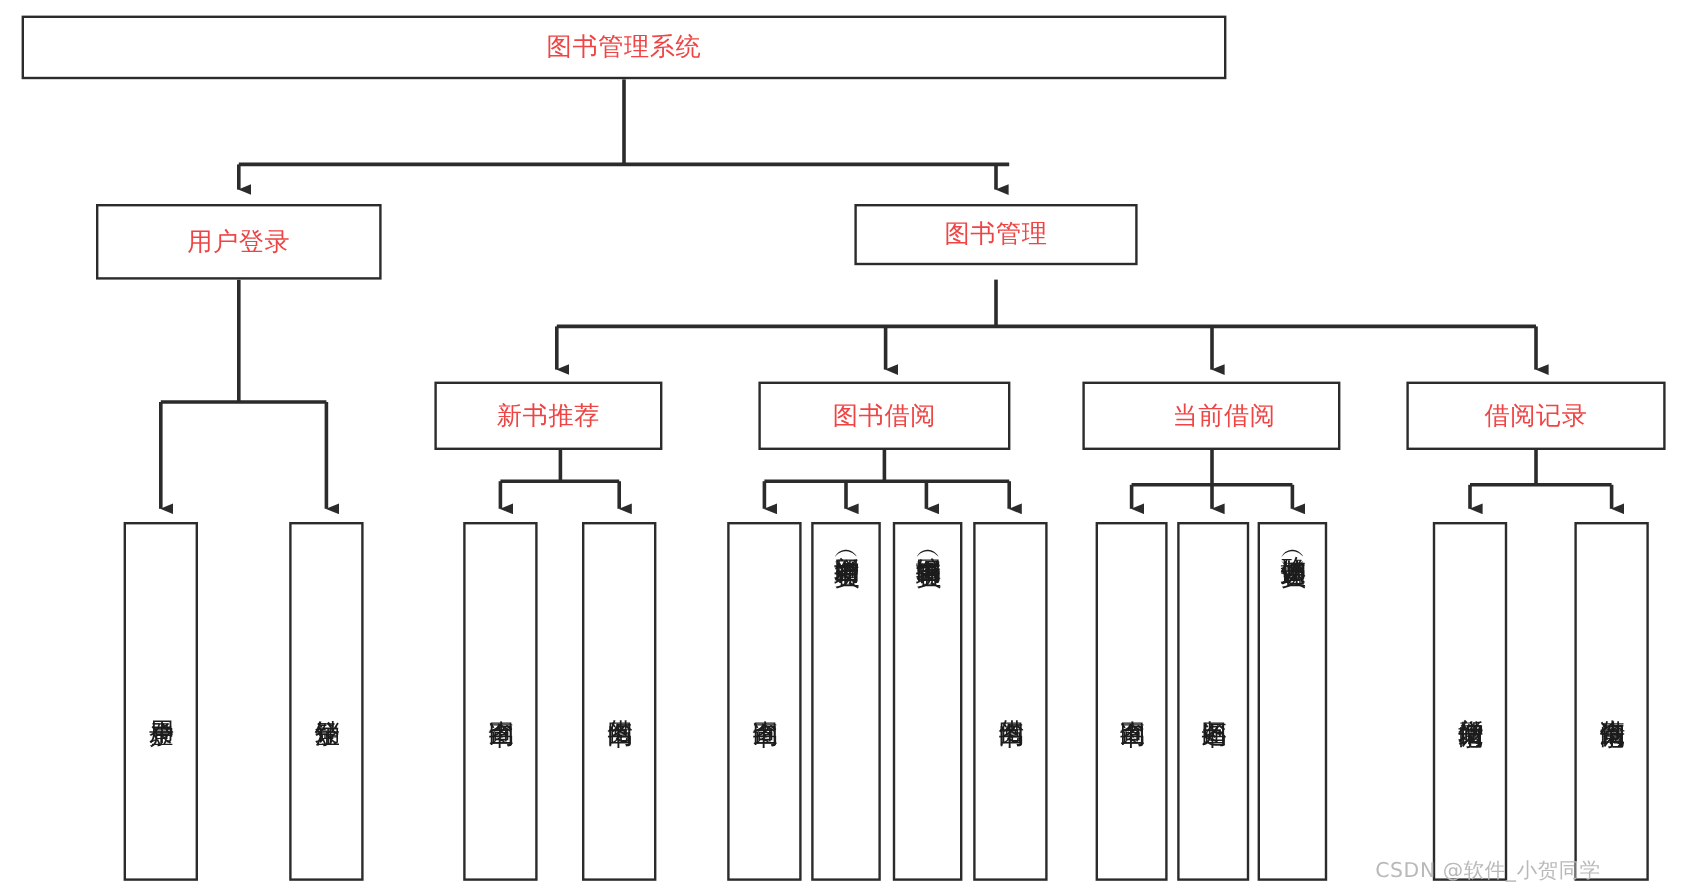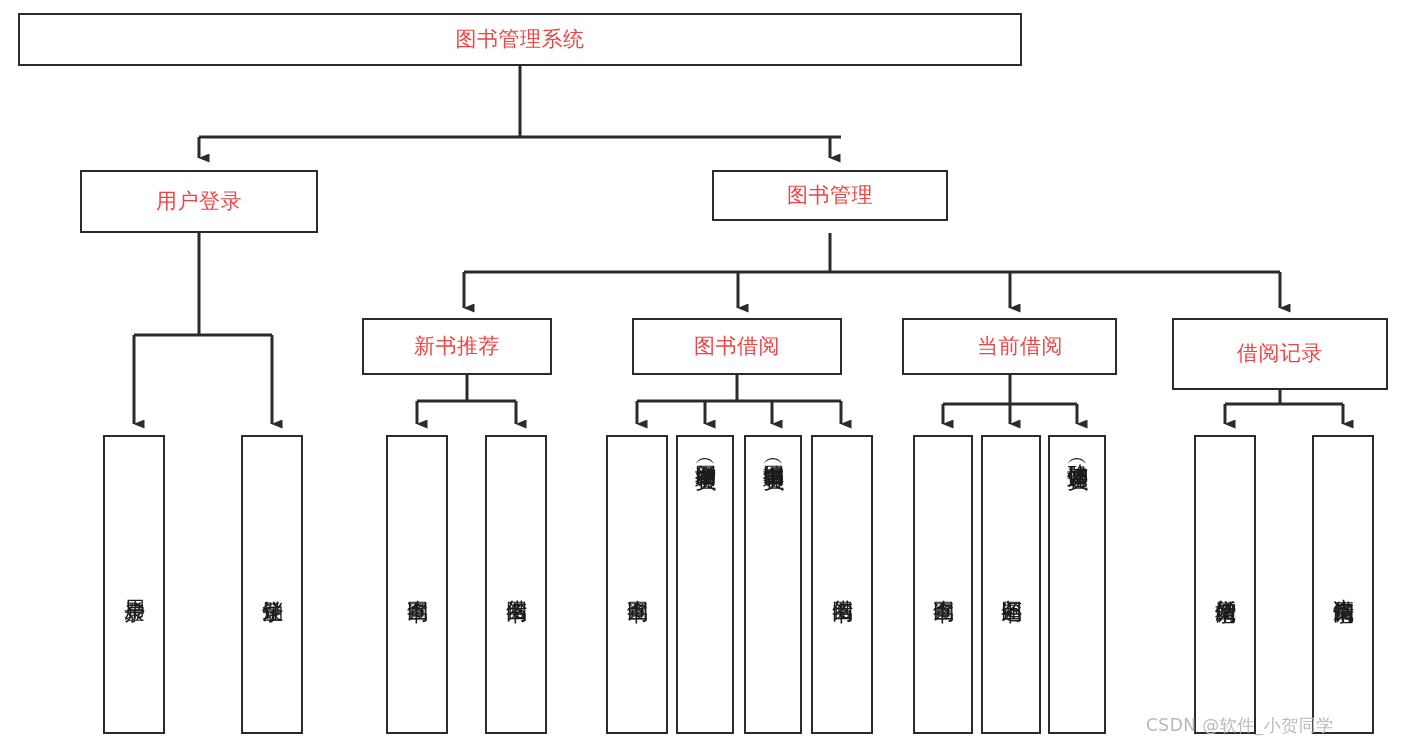--- a/index.html
+++ b/index.html
@@ -146,21 +146,21 @@
   </div>
 
   <div class="node-box" style="left:632px; top:318px; width:210px; height:57px;">
     <span class="node-label-h">图书借阅</span>
   </div>
 
   <div class="node-box" style="left:902px; top:318px; width:215px; height:57px;padding-left:21px;">
     <span class="node-label-h">当前借阅</span>
   </div>
 
-  <div class="node-box" style="left:1172px; top:318px; width:216px; height:72px;">
+  <div class="node-box" style="left:1172px; top:318px; width:216px; height:57px;">
     <span class="node-label-h">借阅记录</span>
   </div>
 
   <div class="node-box leaf-box leaf-centered" style="left:103px; top:435px; width:62px; height:299px;">
     <span class="node-label-v">用户登录</span>
   </div>
 
   <div class="node-box leaf-box leaf-centered" style="left:241px; top:435px; width:62px; height:299px;">
     <span class="node-label-v">注销登录</span>
   </div>

